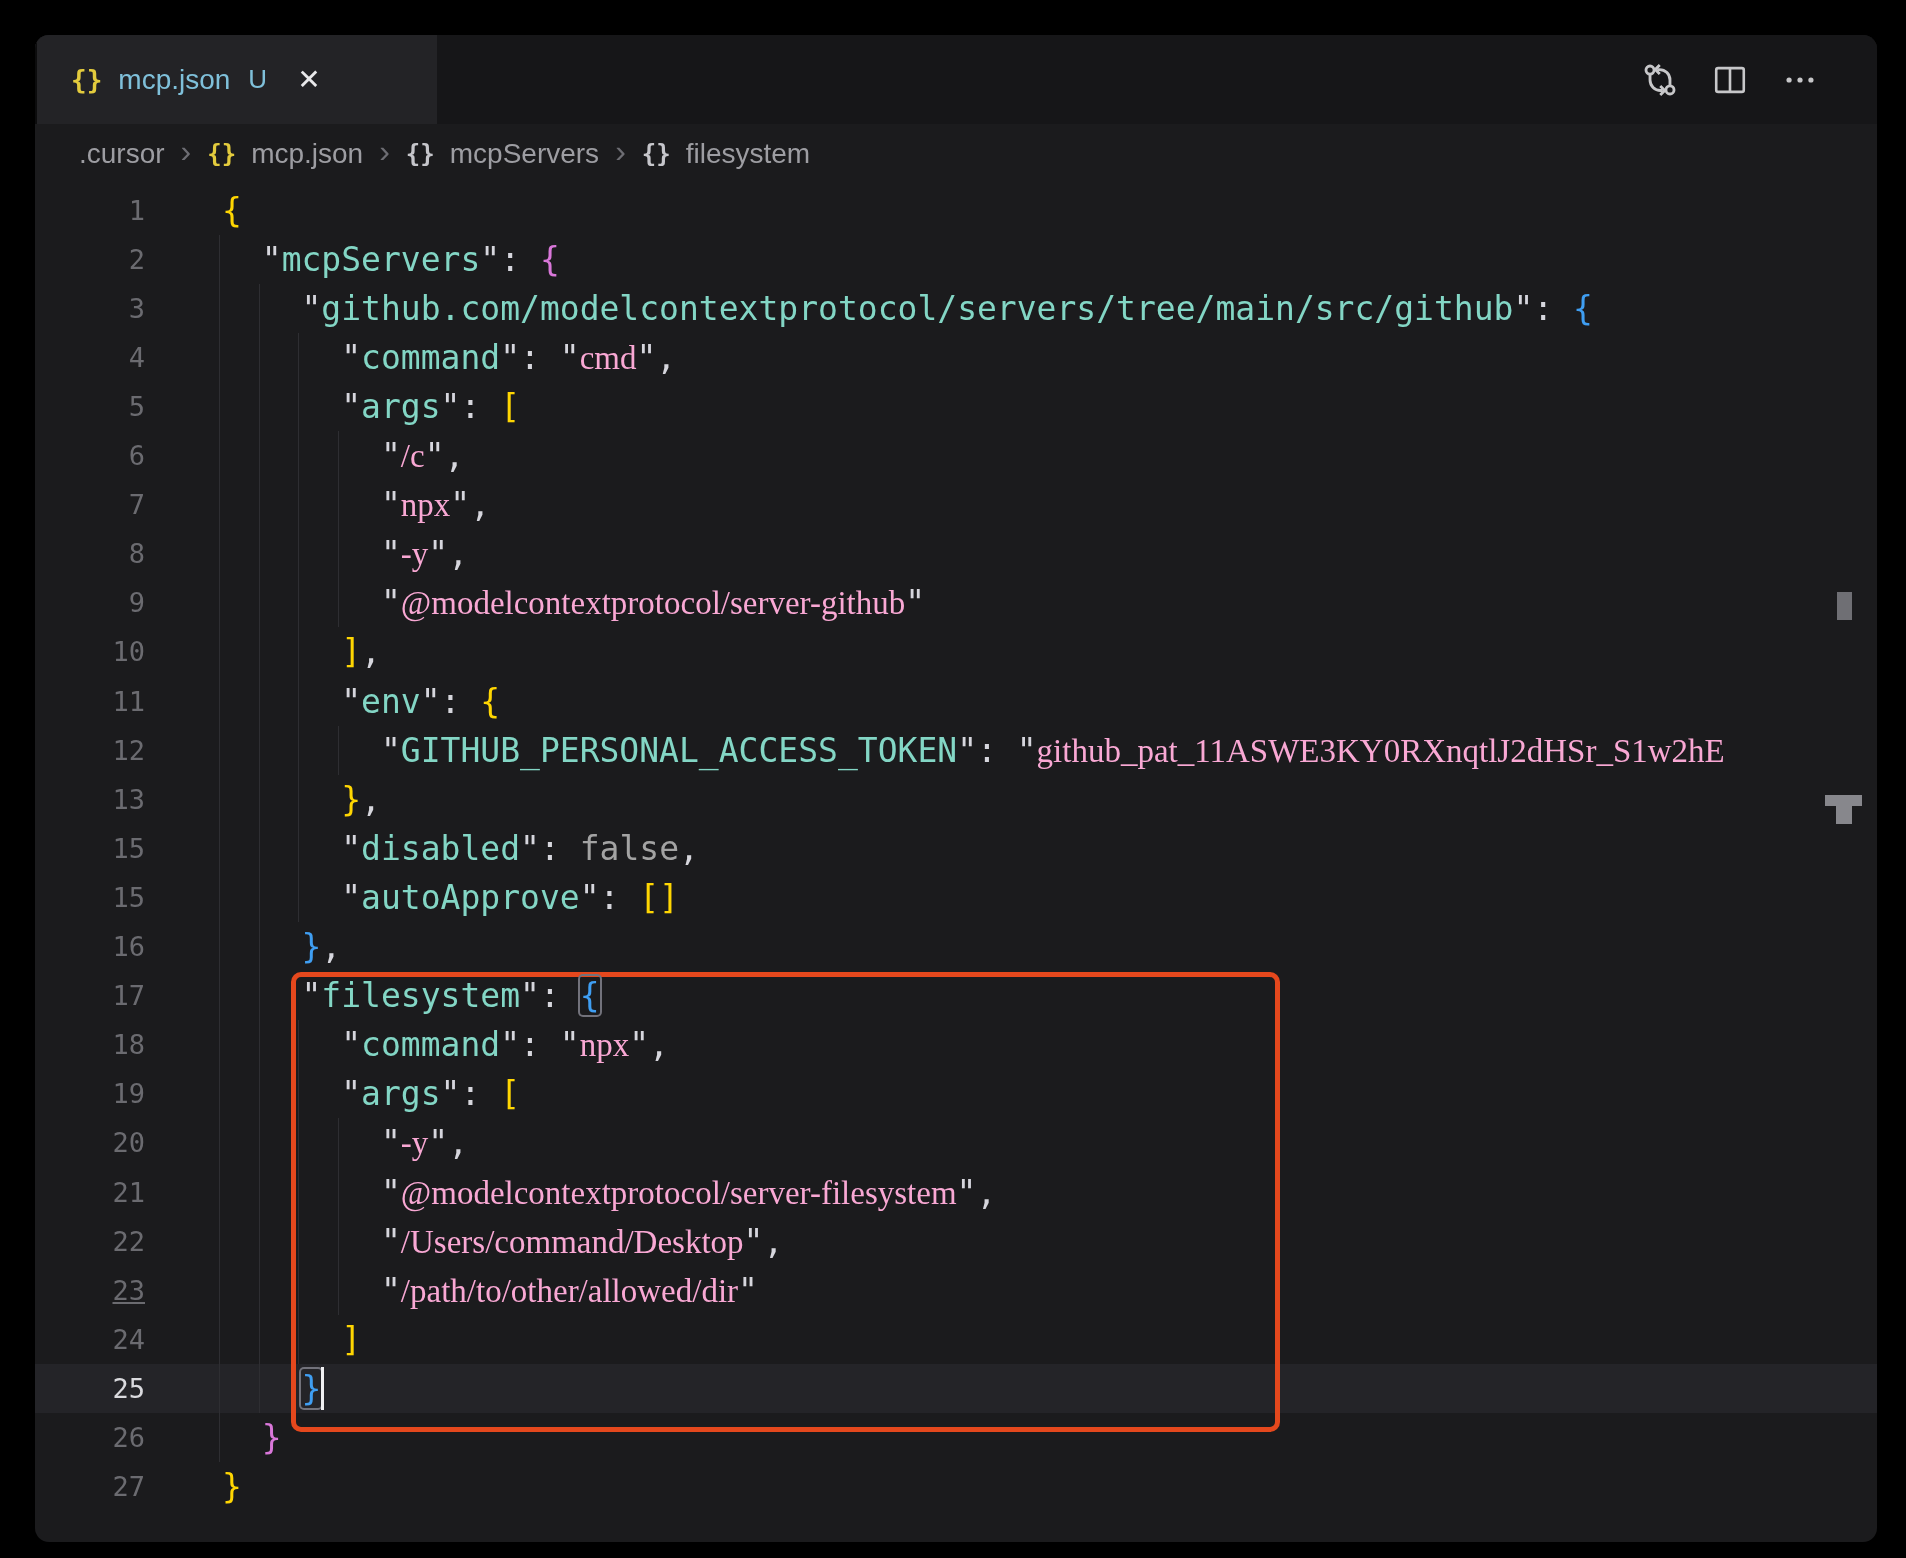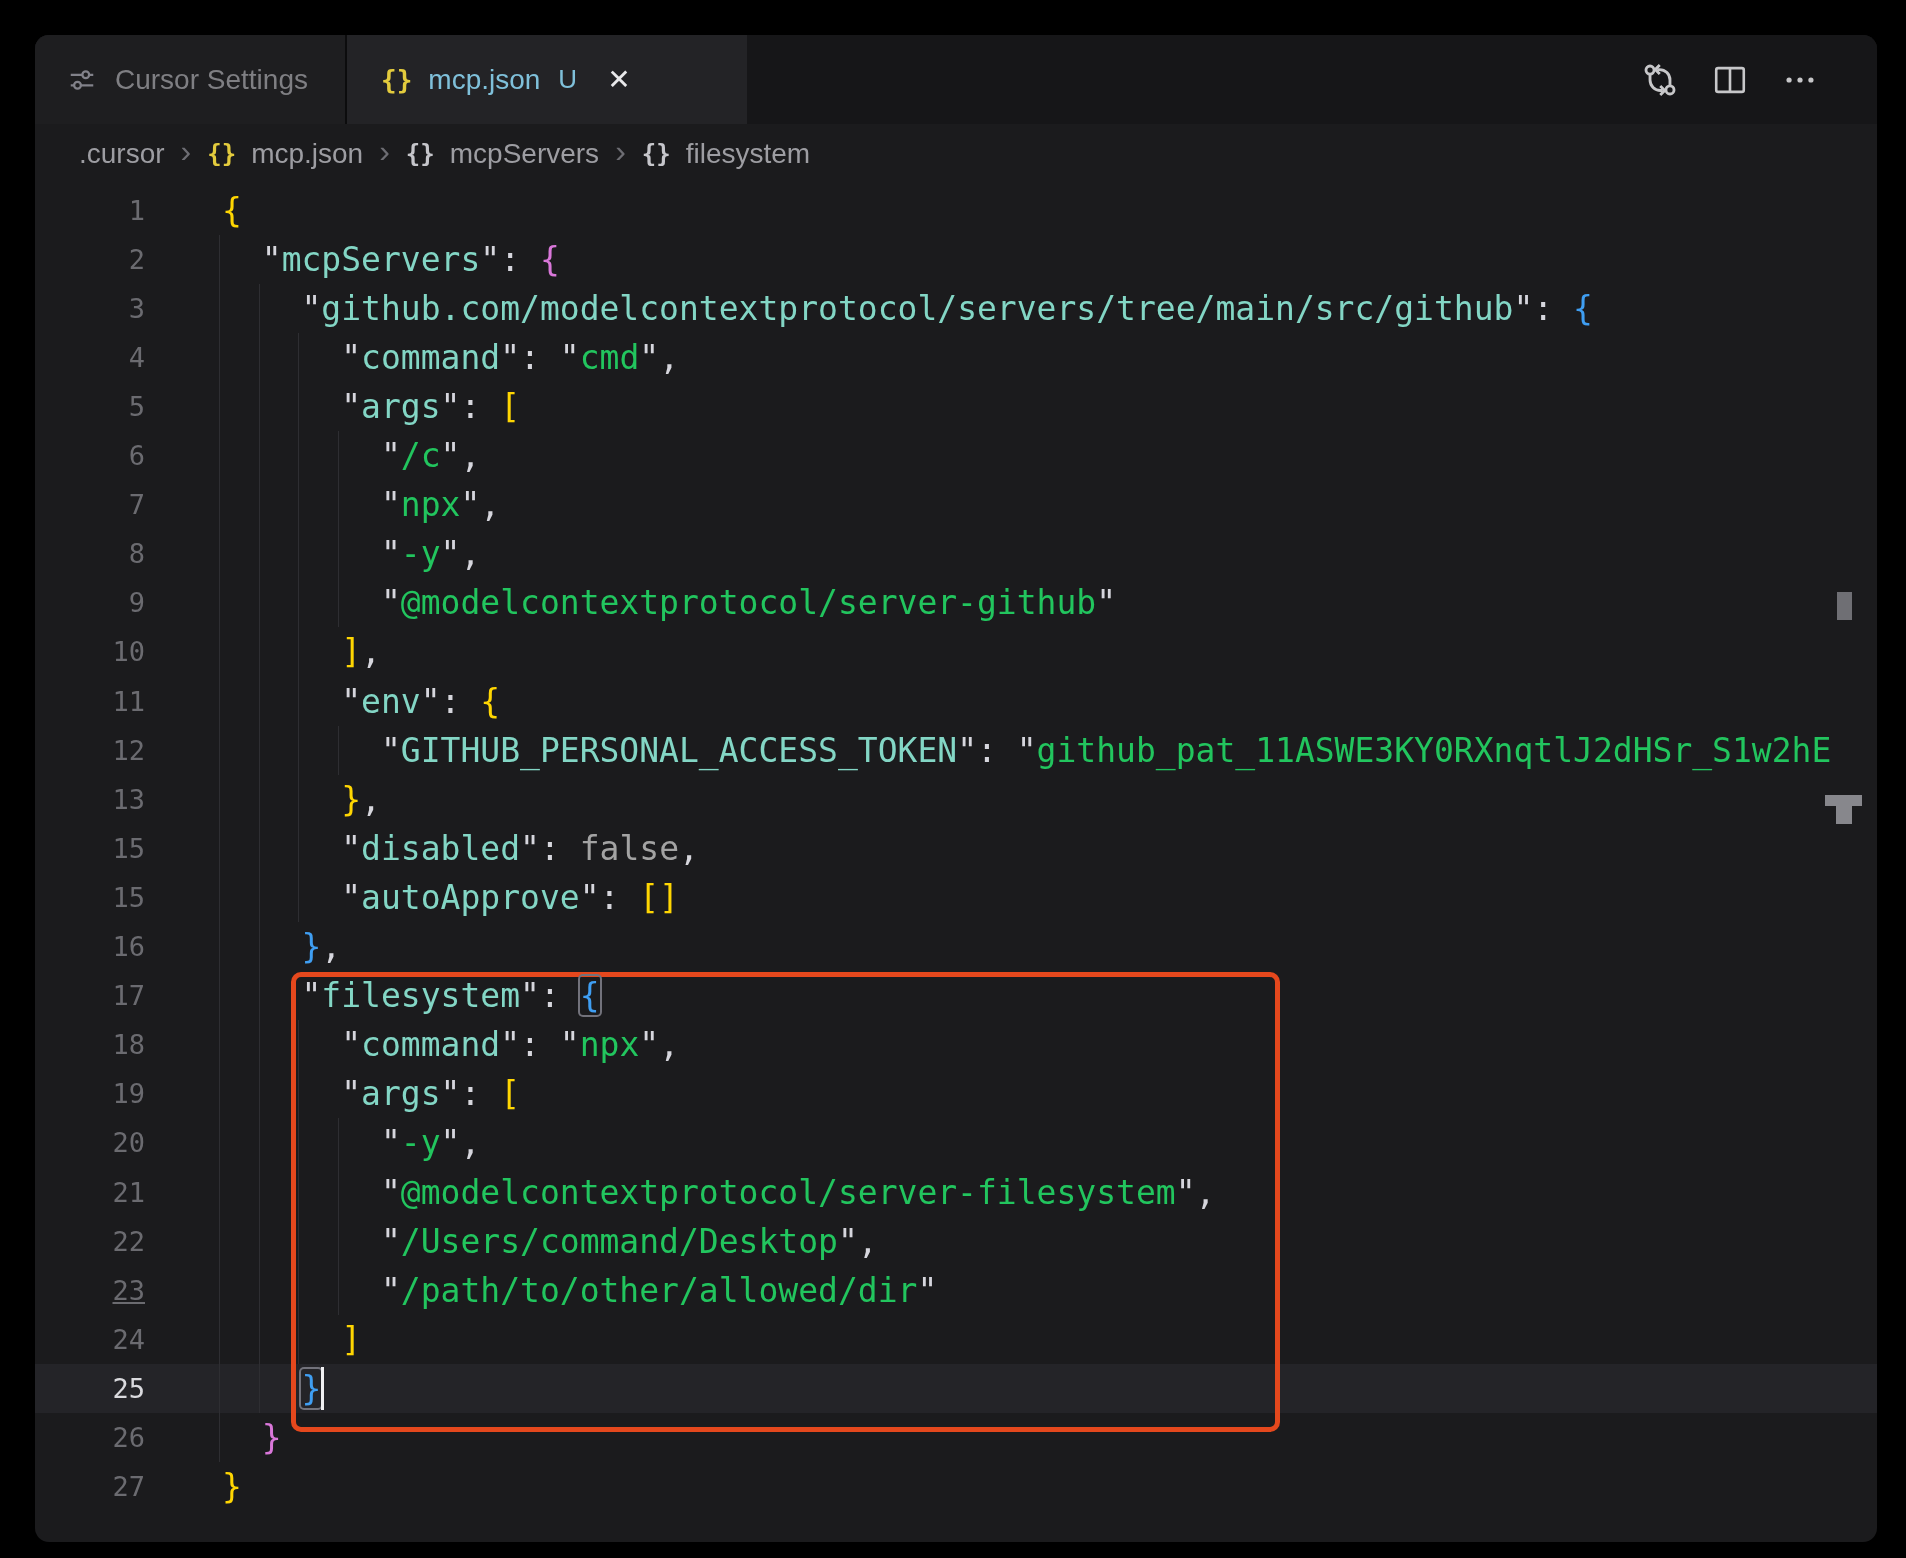--- a/index.html
+++ b/index.html
@@ -30,43 +30,34 @@
   .bc-braces.yellow{color:#e3cb3d;}
   
   .editor{position:absolute;left:0;top:0;width:100%;height:100%;}
   .cur-line{position:absolute;left:0;width:100%;background:#242428;}
   .guide{position:absolute;width:1px;background:#2e2e32;}
   .lnum{position:absolute;left:40px;width:70px;text-align:right;
         font-family:"DejaVu Sans Mono",monospace;font-size:27px;color:#6b6b70;}
   .lnum.active{color:#dadade;}
   .codeline{position:absolute;white-space:pre;font-family:"DejaVu Sans Mono",monospace;
             font-size:33px;}
-  .tok-p{color:#d6d6dd;} .tok-k{color:#83d6c5;} .tok-s{color:#22c55e;} .tok-v{color:#a3a3a3;}
+  .tok-p{color:#d6d6dd;} .tok-k{color:#83d6c5;} .tok-s{color:#f9a8d4;font-family:Liberation Serif, serif;} .tok-v{color:#a3a3a3;}
   .tok-b1{color:#ffd602;} .tok-b2{color:#d977d9;} .tok-b3{color:#3f9ef2;}
   .tok-m{box-shadow:0 0 0 2px #72727b;border-radius:3px;}
   .annot-box{position:absolute;left:256px;top:937px;width:979px;height:450px;
              border:5px solid var(--annot,#e5481d);border-radius:10px;pointer-events:none;}
   .caret{position:absolute;width:3px;background:#f0f0f2;}
   .ruler-mark{position:absolute;background:#6f6f74;}
 </style>
 </head>
 <body>
 
 <div class="window">
 
   <div class="tabbar">
-    <div class="tab tab-inactive">
-      <svg class="act-ico" style="width:30px;height:30px;" viewBox="0 0 16 16">
-        <line x1="2" y1="5.2" x2="14" y2="5.2" stroke="#82828a" stroke-width="1.2"></line>
-        <circle cx="10" cy="5.2" r="1.8" fill="#1e1e20" stroke="#82828a" stroke-width="1.2"></circle>
-        <line x1="2" y1="10.8" x2="14" y2="10.8" stroke="#82828a" stroke-width="1.2"></line>
-        <circle cx="5.6" cy="10.8" r="1.8" fill="#1e1e20" stroke="#82828a" stroke-width="1.2"></circle>
-      </svg>
-      <span class="tab-label">Cursor Settings</span>
-    </div>
     <div class="tab tab-active">
       <span class="braces-ico">{}</span>
       <span class="tab-label">mcp.json</span>
       <span class="mod-badge">U</span>
       <span class="close-x">✕</span>
     </div>
     <div class="tab-actions">
       <svg class="act-ico" viewBox="0 0 16 16">
         <circle cx="3.8" cy="3.8" r="1.7" fill="none" stroke="#c7c7c9" stroke-width="1.2"></circle>
         <circle cx="12.2" cy="12.2" r="1.7" fill="none" stroke="#c7c7c9" stroke-width="1.2"></circle>

